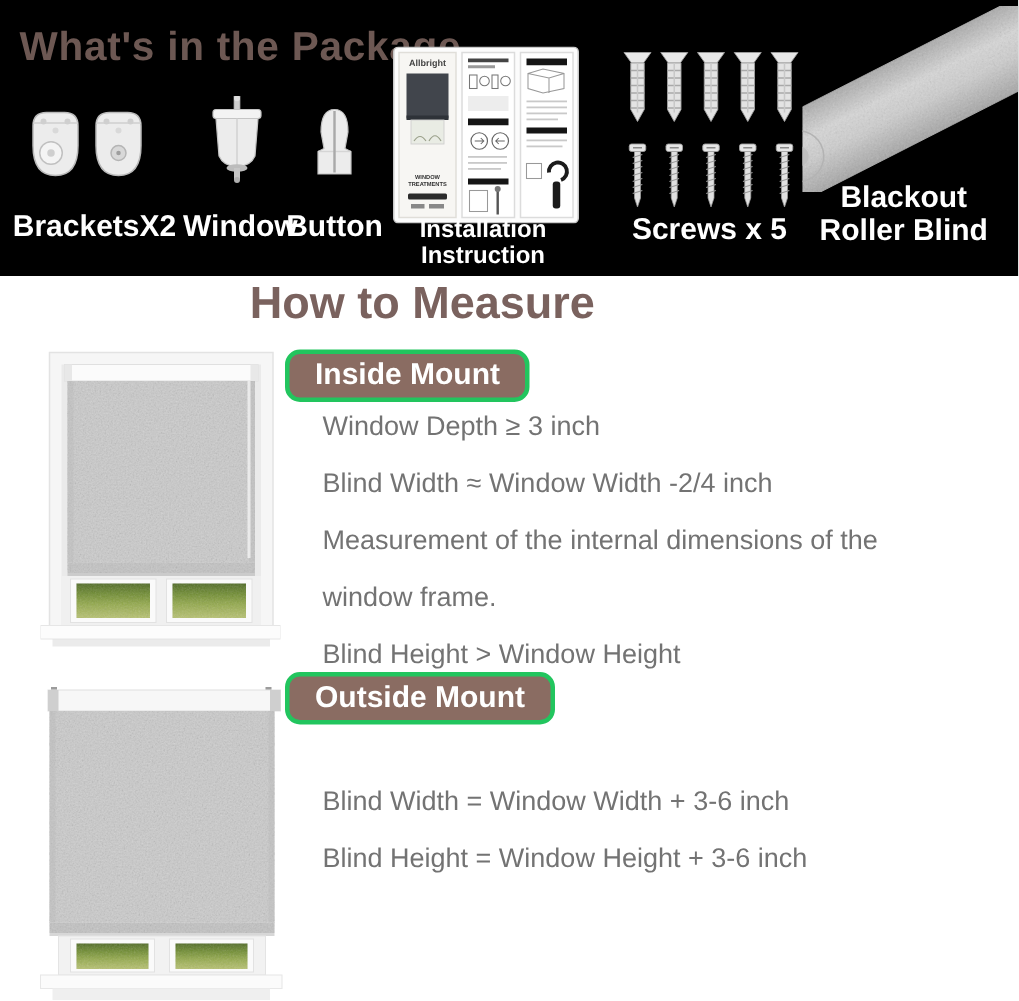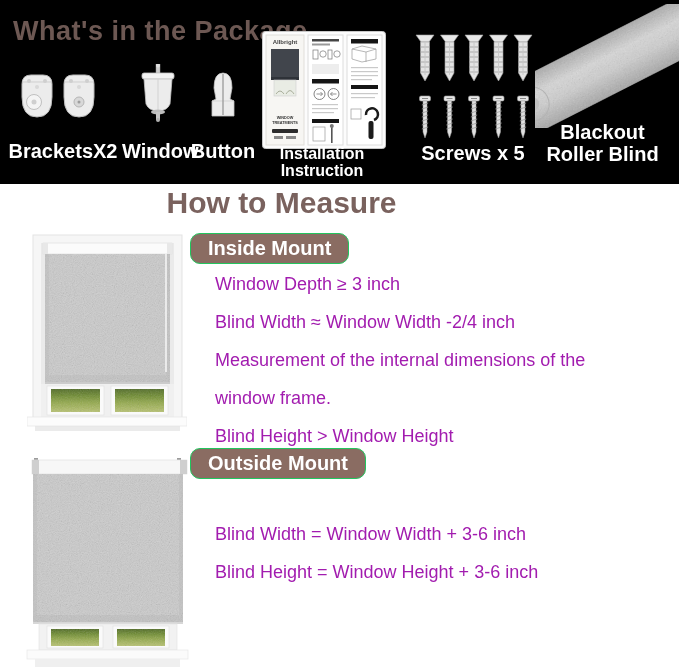--- a/index.html
+++ b/index.html
@@ -14,25 +14,25 @@
   .lbl-brackets{left:8px;top:141px;width:110px;}
   .lbl-clutch{left:122px;top:141px;width:62px;}
   .lbl-button{left:190px;top:141px;width:66px;}
   .lbl-instr{left:260px;top:145px;width:124px;font-size:16px;line-height:17px;}
   .lbl-screws{left:413px;top:143px;width:120px;}
   .lbl-blind{left:540px;top:121px;width:125px;line-height:22px;}
   .art{position:absolute;}
   
   .measure-title{position:absolute;left:0;top:186px;width:563px;text-align:center;
     font-size:30px;font-weight:600;color:#7a625e;}
-  .badge{position:absolute;background:#8a6c62;border:1px solid #22c55e;color:#fff;
+  .badge{position:absolute;background:#8a6c62;border:3px solid #22c55e;color:#fff;
     font-size:20px;font-weight:600;padding:3px 17px;border-radius:10px;white-space:nowrap;}
   .badge-inside{left:190px;top:233px;}
   .badge-outside{left:190px;top:448px;}
-  .mlines{position:absolute;left:215px;width:430px;font-size:18px;color:#a21caf;}
+  .mlines{position:absolute;left:215px;width:430px;font-size:18px;color:#737373;}
   .mlines-inside{top:265px;}
   .mlines-outside{top:515px;}
   .mline{line-height:38px;}
   .defs-holder{position:absolute;width:0;height:0;overflow:hidden;}
 </style>
 </head>
 <body>
 
 <div class="screen">
 

